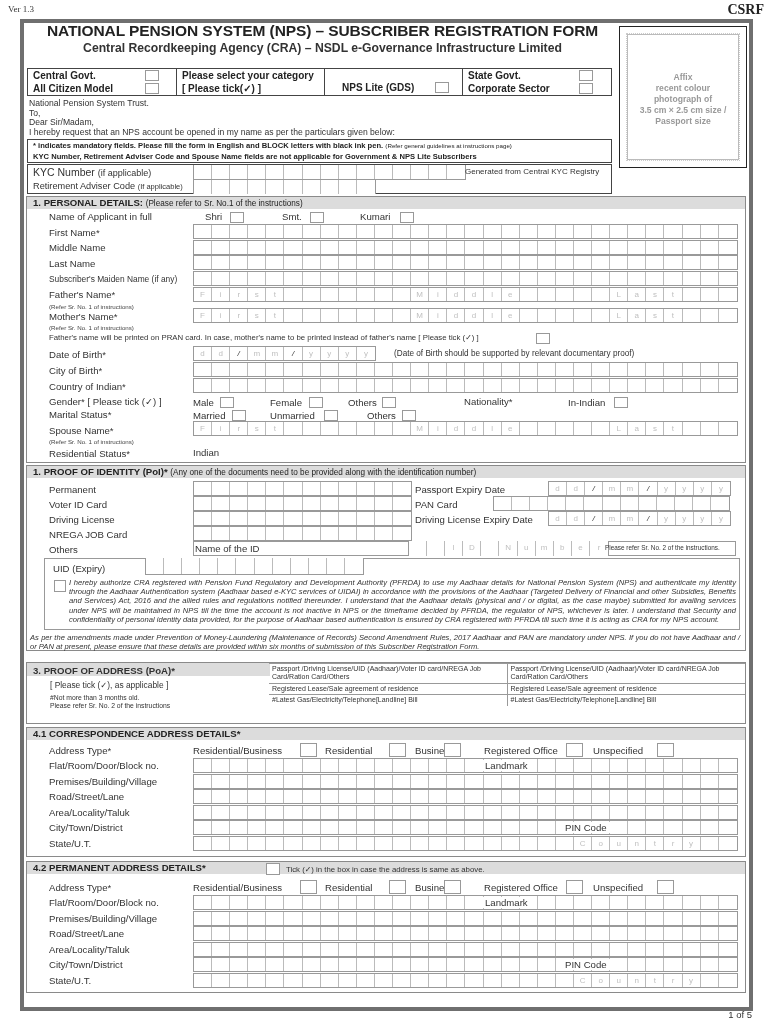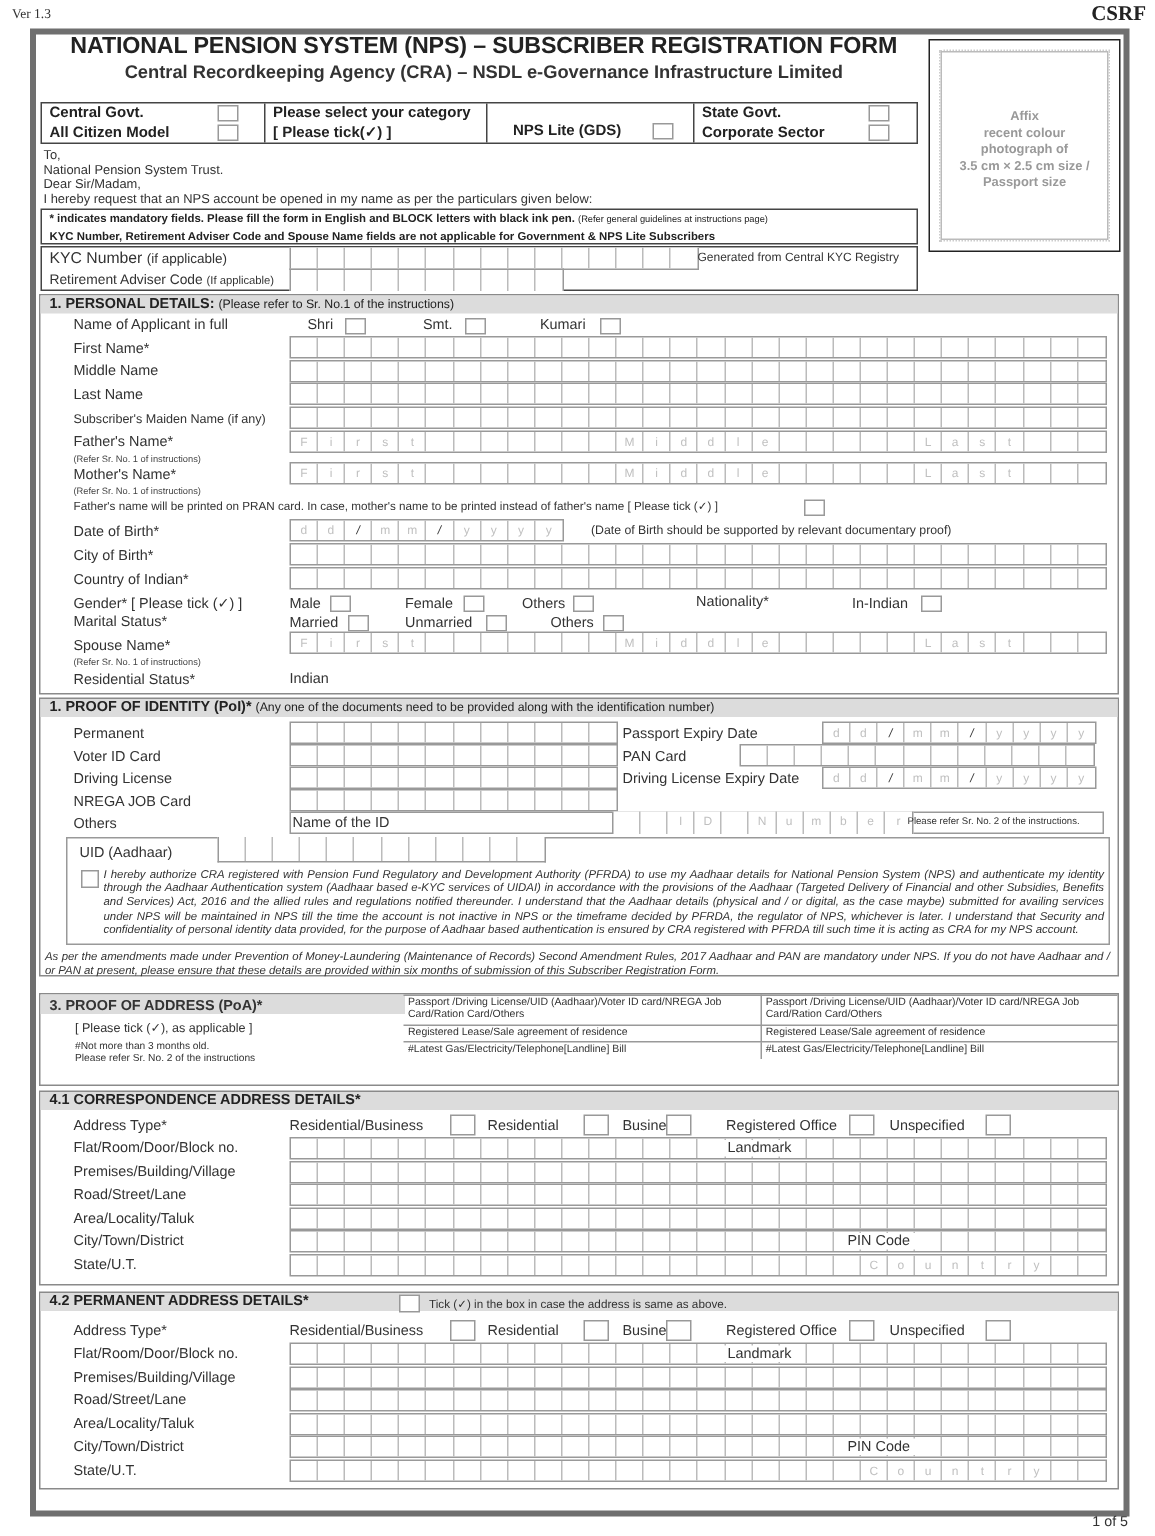--- a/index.html
+++ b/index.html
@@ -70,22 +70,22 @@
   </div>
   <div class="c" style="width:148px">
     <div>State Govt.</div>
     <div>Corporate Sector</div>
     <span class="cbx" style="left:116px;top:1px"></span>
     <span class="cbx" style="left:116px;top:14px"></span>
   </div>
 </div>
 
 <div class="abs letter">
+  <div>National Pension System Trust.</div>
   <div>To,</div>
-  <div>National Pension System Trust.</div>
   <div>Dear Sir/Madam,</div>
   <div>I hereby request that an NPS account be opened in my name as per the particulars given below:</div>
 </div>
 
 <div class="abs mand">
   <div><span>* indicates mandatory fields. Please fill the form in English and BLOCK letters with black ink pen.</span> <span class="small">(Refer general guidelines at instructions page)</span></div>
   <div>KYC Number, Retirement Adviser Code and Spouse Name fields are not applicable for Government &amp; NPS Lite Subscribers</div>
 </div>
 
 <div class="abs kyc">
@@ -591,21 +591,21 @@
     <span class="g" style="">N</span>
     <span class="g" style="">u</span>
     <span class="g" style="">m</span>
     <span class="g" style="">b</span>
     <span class="g" style="">e</span>
     <span class="g" style="">r</span>
   </div>
 <div class="row-label" style="left:605px;top:544px;font-size:6.4px">Please refer Sr. No. 2 of the instructions.</div>
 
 <div class="abs" style="left:44px;top:558px;width:696px;height:72px;border:1px solid #999"></div>
-<div class="row-label" style="left:53px;top:563px">UID (Aadhaar)</div>
+<div class="row-label" style="left:53px;top:563px">UID (Expiry)</div>
 <div class="grid" style="left:145px;top:558px;height:17px;border-top:none">
     <span class="g" style=""></span>
     <span class="g" style=""></span>
     <span class="g" style=""></span>
     <span class="g" style=""></span>
     <span class="g" style=""></span>
     <span class="g" style=""></span>
     <span class="g" style=""></span>
     <span class="g" style=""></span>
     <span class="g" style=""></span>

